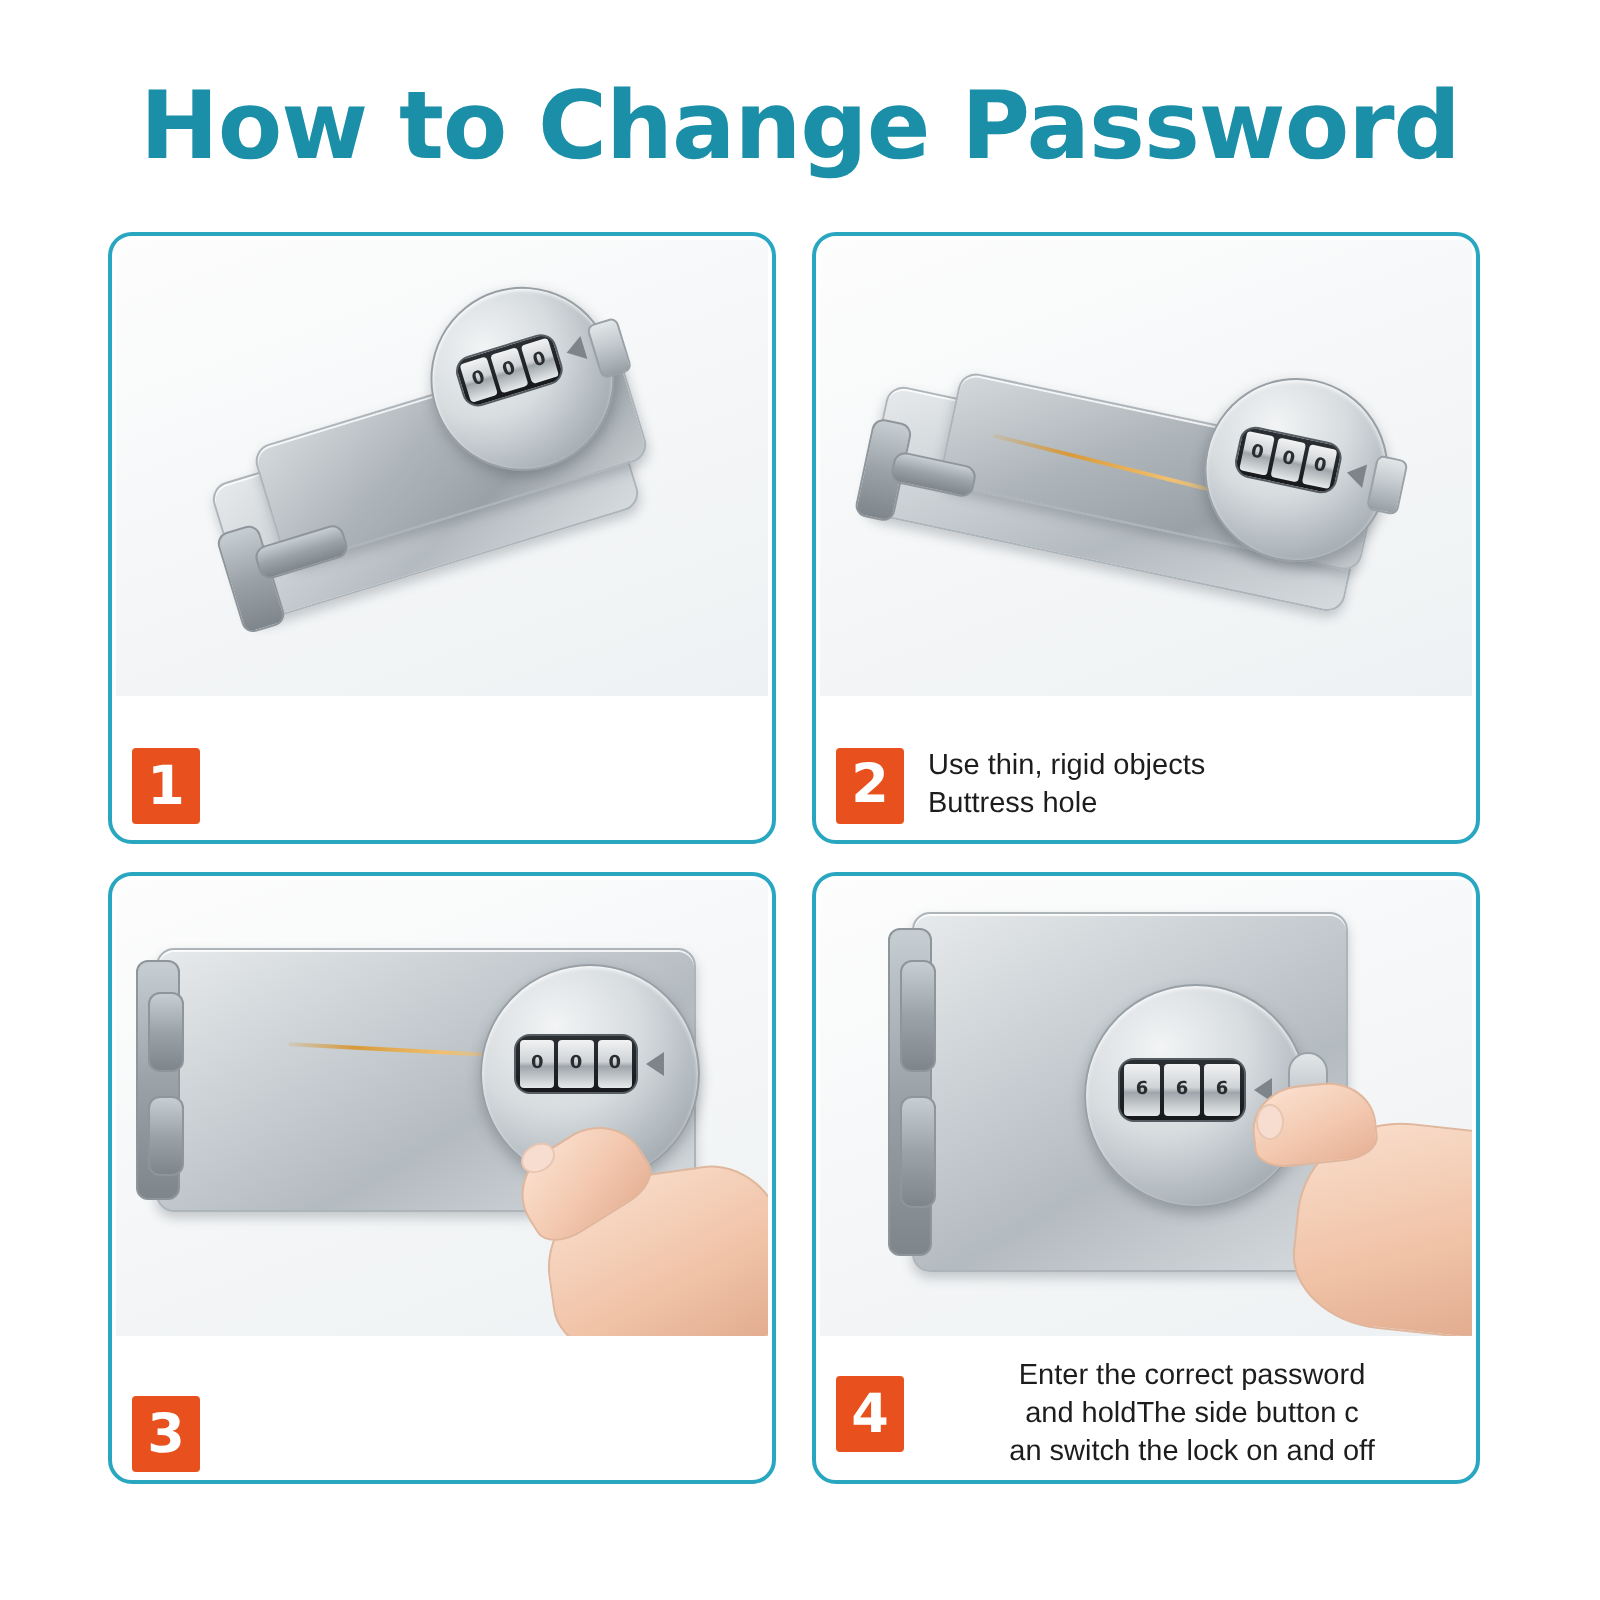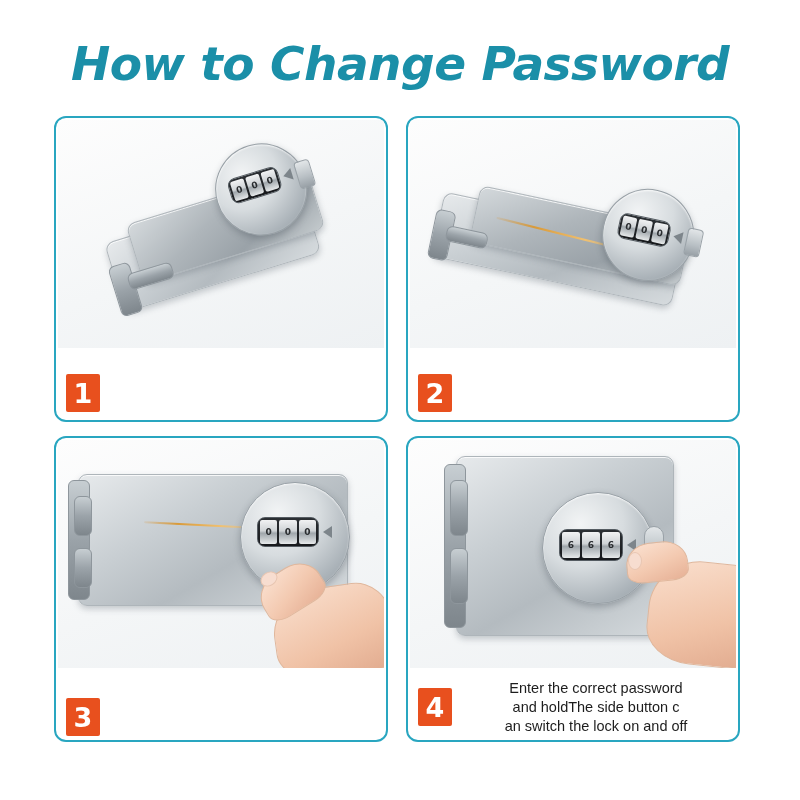--- a/index.html
+++ b/index.html
@@ -23,21 +23,20 @@
     position: absolute;
     top: 36px;
     left: 0;
     width: 800px;
     text-align: center;
     font-size: 47px;
     font-weight: bold;
     color: #1b8fa8;
     letter-spacing: -0.5px;
     font-family: "DejaVu Sans", sans-serif;
-    font-style: italic;
   }
   .grid {
     position: absolute;
     top: 116px;
     left: 54px;
     width: 700px;
     display: flex;
     flex-wrap: wrap;
     gap: 14px 18px;
   }
@@ -245,20 +244,22 @@
               <div class="wheel">0</div>
               <div class="wheel">0</div>
             </div>
             <div class="arrow" style="left:70px; top:35px;"></div>
           </div>
           <div class="sidebtn" style="left:252px; top:44px; width:16px; height:28px;"></div>
         </div>
       </div>
       <div class="caption">
         <div class="step-num">2</div>
+        <div class="cap-text">Use thin, rigid objects
+Buttress hole</div>
       </div>
     </div>
 
     <div class="card">
       <div class="photo">
         <div class="lock" style="left:6px; top:22px; width:320px; height:185px;">
           <div class="plate" style="left:14px; top:12px; width:270px; height:132px;"></div>
           <div class="hinge" style="left:4px; top:18px; width:22px; height:120px;"></div>
           <div class="hinge" style="left:10px; top:34px; width:18px; height:40px;"></div>
           <div class="hinge" style="left:10px; top:86px; width:18px; height:40px;"></div>

